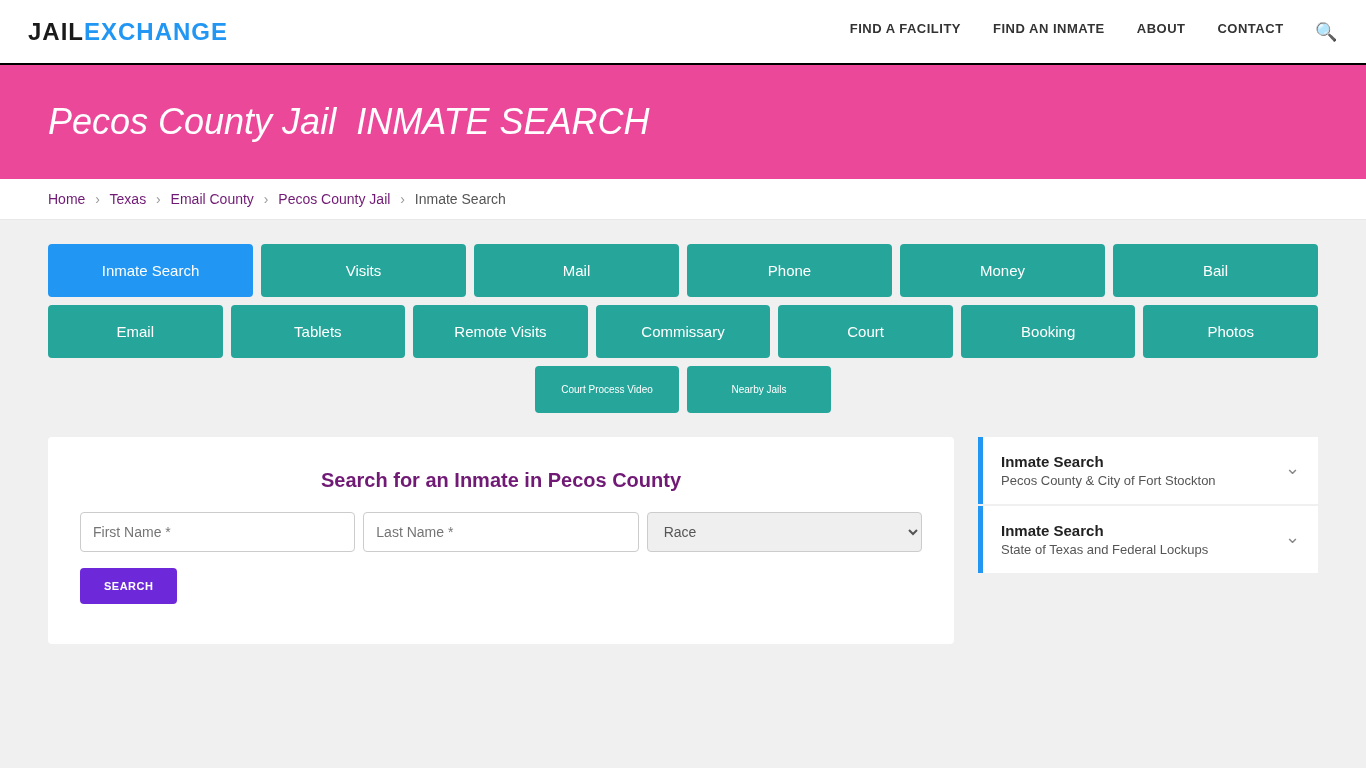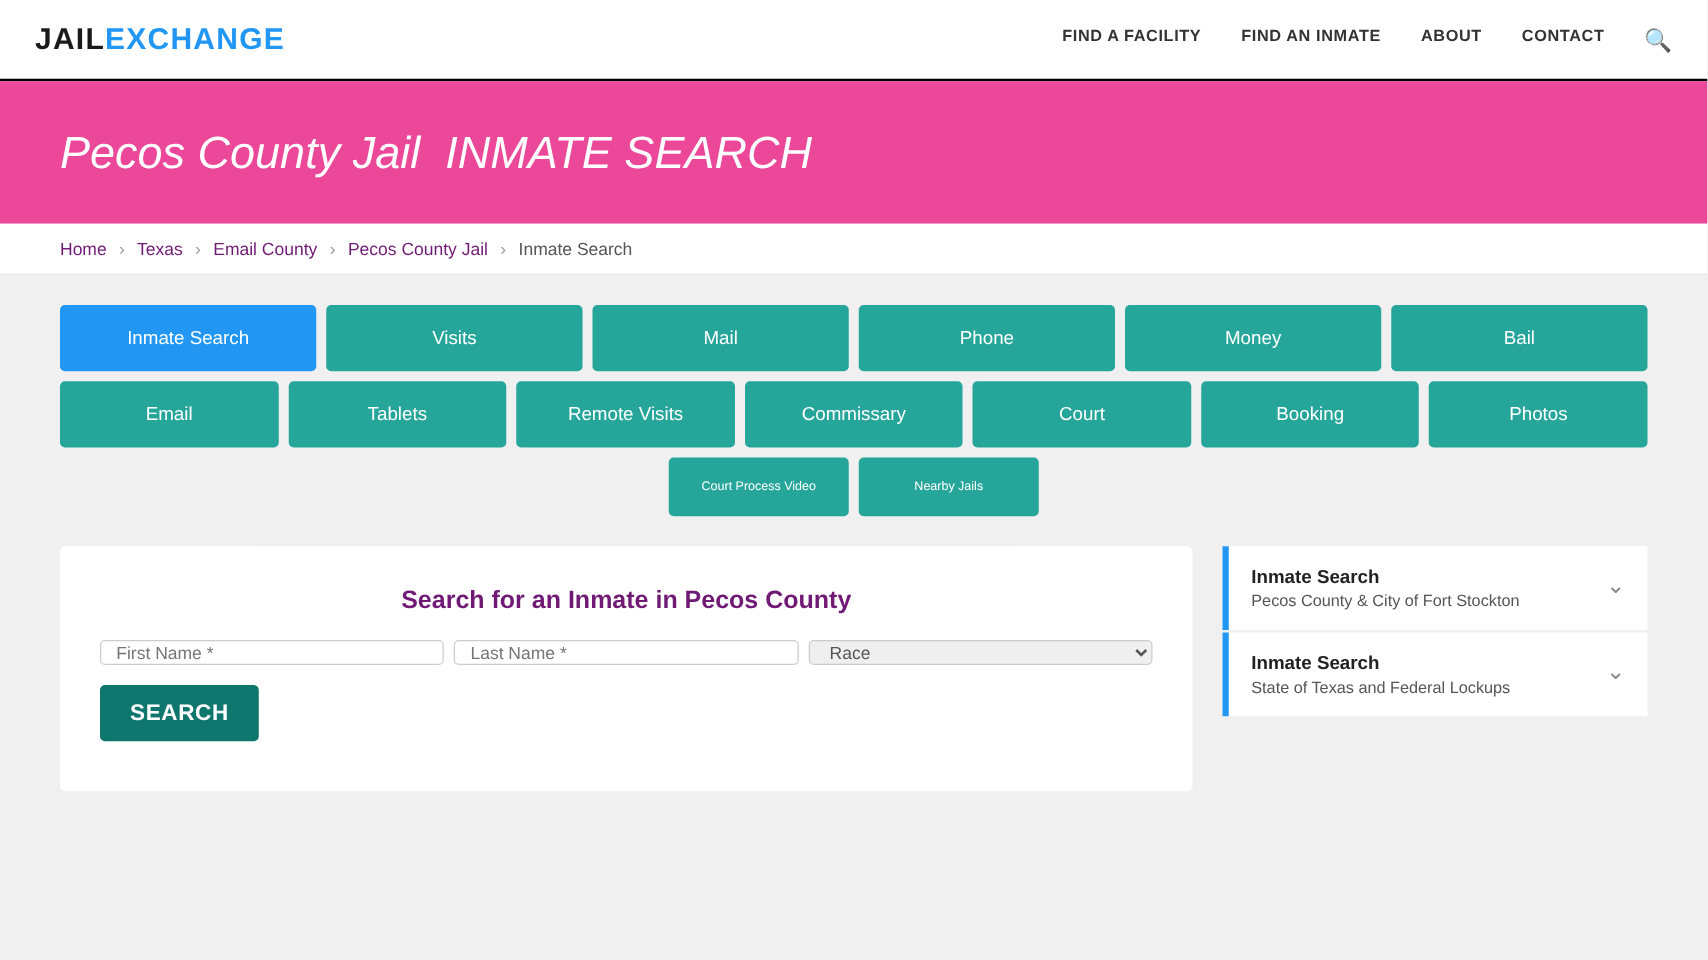--- a/index.html
+++ b/index.html
@@ -156,34 +156,34 @@
     .search-inputs {
       display: flex;
       gap: 8px;
       margin-bottom: 16px;
       flex-wrap: wrap;
     }
     .search-inputs input,
     .search-inputs select {
       flex: 1;
       min-width: 100px;
-      padding: 0 12px;
+      padding: 10px 12px;
       border: 1px solid #ccc;
       border-radius: 4px;
       font-size: 14px;
       color: #555;
     }
     .search-btn {
-      background: #0f766e;
+      background: #6d28d9;
       color: #fff;
       border: none;
       padding: 12px 24px;
       border-radius: 4px;
       cursor: pointer;
-      font-size: 18px;
+      font-size: 11px;
       font-weight: 700;
       letter-spacing: 0.5px;
     }
 
     
     .sidebar {
       width: 340px;
       flex-shrink: 0;
       display: flex;
       flex-direction: column;

